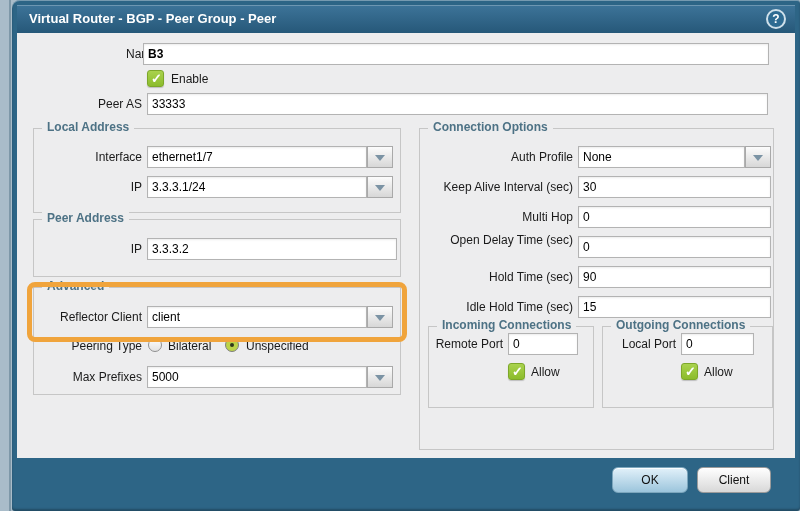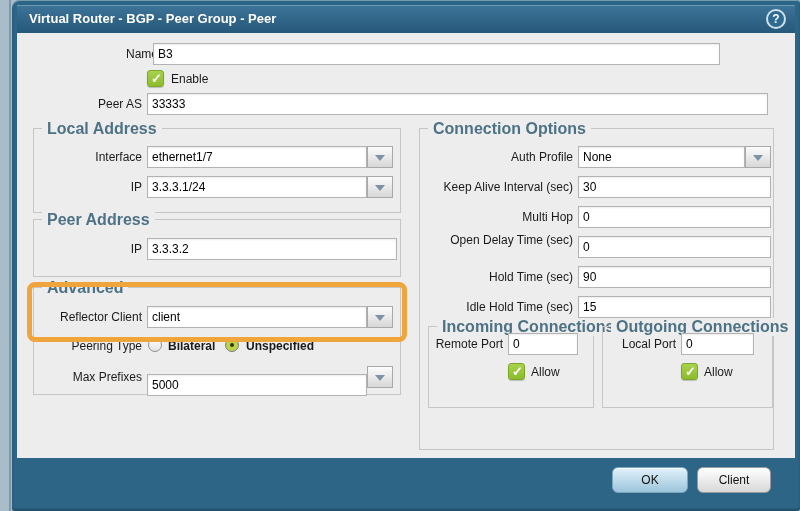--- a/index.html
+++ b/index.html
@@ -35,39 +35,39 @@
     color:#000; padding:0 4px; box-shadow:inset 0 1px 2px rgba(0,0,0,.08); }
   .dd-btn { position:absolute; width:26px; height:22px;
     background:linear-gradient(#fcfcfc,#d7d7d7); border:1px solid #a9a9a9;
     cursor:pointer; }
   .dd-btn::after { content:""; position:absolute; left:7px; top:8px;
     width:0; height:0; border-left:5px solid transparent;
     border-right:5px solid transparent; border-top:6px solid #7b93a4; }
 
   .group { position:absolute; border:1px solid #c6c6c6; }
   .legend { position:absolute; top:-9px; left:8px; background:#ededee;
-    padding:0 5px; font-size:16px; font-weight:bold; color:#4d7285;
+    padding:0 5px; font-size:12px; font-weight:bold; color:#4d7285;
     white-space:nowrap; }
 
   .checkbox { position:absolute; width:17px; height:17px; border-radius:3px;
     background:linear-gradient(#a9d24d,#8cbc2c); border:1px solid #7da72a;
     box-shadow:0 1px 1px rgba(0,0,0,.2); cursor:pointer; }
   .checkbox::after { content:"\2713"; position:absolute; left:3px; top:0px;
     color:#fff; font-size:13px; font-weight:bold; }
   .cb-label { position:absolute; font-size:12px; color:#1a1a1a;
     height:16px; line-height:16px; text-align:left; }
 
   .radio { position:absolute; width:14px; height:14px; border-radius:50%;
     border:1px solid #8f8f8f; background:linear-gradient(#fdfdfd,#e3e3e3);
     cursor:pointer; }
   .radio.selected { background:#bcd348; border-color:#7f7f7f; }
   .radio.selected::after { content:""; position:absolute; left:4px; top:4px;
     width:4px; height:4px; border-radius:50%; background:#30381c; }
   .radio-label { position:absolute; font-size:12px; color:#1a1a1a;
-    height:16px; line-height:16px; text-align:left;font-weight:bold; }
+    height:16px; line-height:16px; text-align:left; }
 
   .highlight-box { position:absolute; left:10px; top:249px; width:380px;
     height:60px; border:5px solid #f0a43c; border-radius:8px;
     pointer-events:none; z-index:10; }
 
   .btn { position:absolute; height:26px; border-radius:6px; font-size:12px;
     color:#111; text-align:center; line-height:24px; cursor:pointer; }
   .btn-ok { left:600px; top:467px; width:76px;
     background:linear-gradient(#e2f1fa,#9cc5dc);
     border:1px solid #7ca6bd; box-shadow:inset 0 1px 0 rgba(255,255,255,.8); }
@@ -83,21 +83,21 @@
 
   <div class="dialog">
     <div class="titlebar">
       <span>Virtual Router - BGP - Peer Group - Peer</span>
       <span class="help-icon">?</span>
     </div>
 
     <div class="content">
 
       <div class="lbl" style="left:16px;width:125px;top:13px;">Name</div>
-      <input class="txt" style="left: 136px; top: 10px; width: 567px;" value="B3">
+      <input class="txt" style="left: 126px; top: 10px; width: 626px; font-weight: bold;" value="B3">
 
       <div class="checkbox" style="left:130px;top:37px;"></div>
       <div class="cb-label" style="left:154px;top:38px;">Enable</div>
 
       <div class="lbl" style="left:0;width:125px;top:63px;">Peer AS</div>
       <input class="txt" style="left: 130px; top: 60px; width: 621px;" value="33333">
 
       <div class="group" style="left:16px;top:95px;width:368px;height:85px;">
         <span class="legend">Local Address</span>
       </div>
@@ -121,21 +121,21 @@
       <input class="txt" style="left: 130px; top: 273px; width: 220px;" value="client">
       <div class="dd-btn" style="left:350px;top:273px;"></div>
 
       <div class="lbl" style="left:0;width:125px;top:305px;">Peering Type</div>
       <div class="radio" style="left:131px;top:305px;"></div>
       <div class="radio-label" style="left:151px;top:305px;">Bilateral</div>
       <div class="radio selected" style="left:208px;top:305px;"></div>
       <div class="radio-label" style="left:229px;top:305px;">Unspecified</div>
 
       <div class="lbl" style="left:0;width:125px;top:336px;">Max Prefixes</div>
-      <input class="txt" style="left: 130px; top: 341px; width: 220px;" value="5000">
+      <input class="txt" style="left: 130px; top: 333px; width: 220px;" value="5000">
       <div class="dd-btn" style="left:350px;top:333px;"></div>
 
       <div class="highlight-box"></div>
 
       <div class="group" style="left:402px;top:95px;width:355px;height:322px;">
         <span class="legend">Connection Options</span>
       </div>
       <div class="lbl" style="left:402px;width:154px;top:116px;">Auth Profile</div>
       <input class="txt" style="left: 561px; top: 113px; width: 167px;" value="None">
       <div class="dd-btn" style="left:728px;top:113px;"></div>

